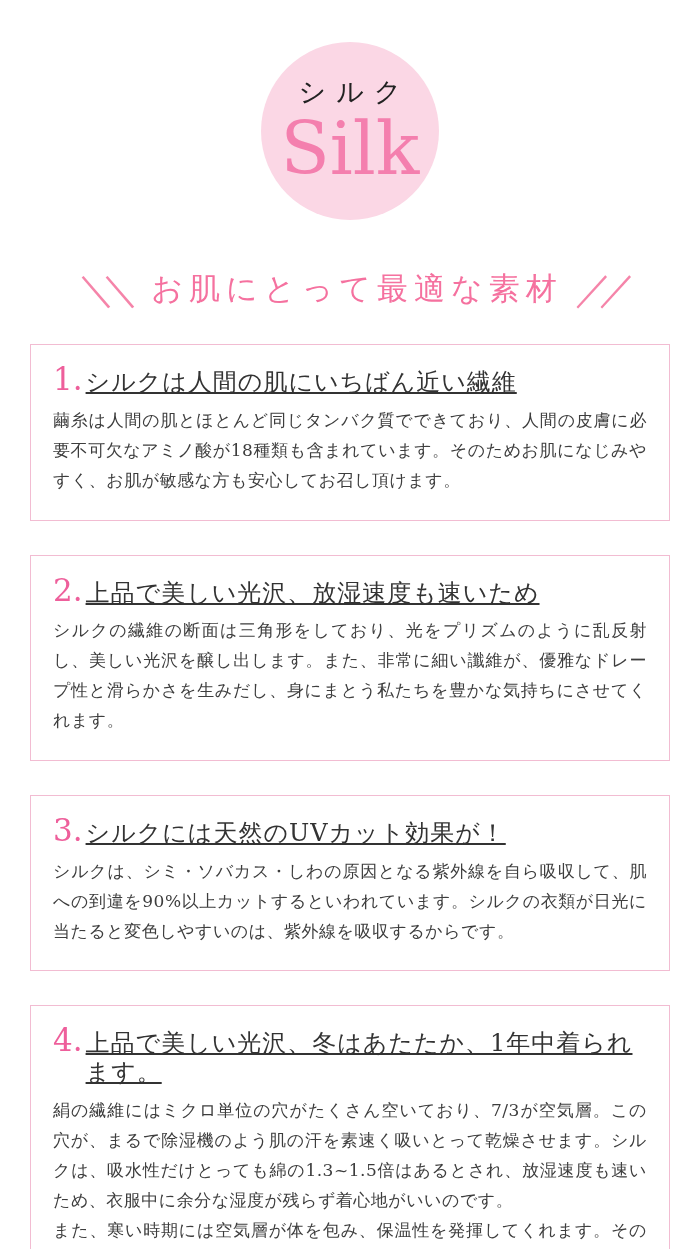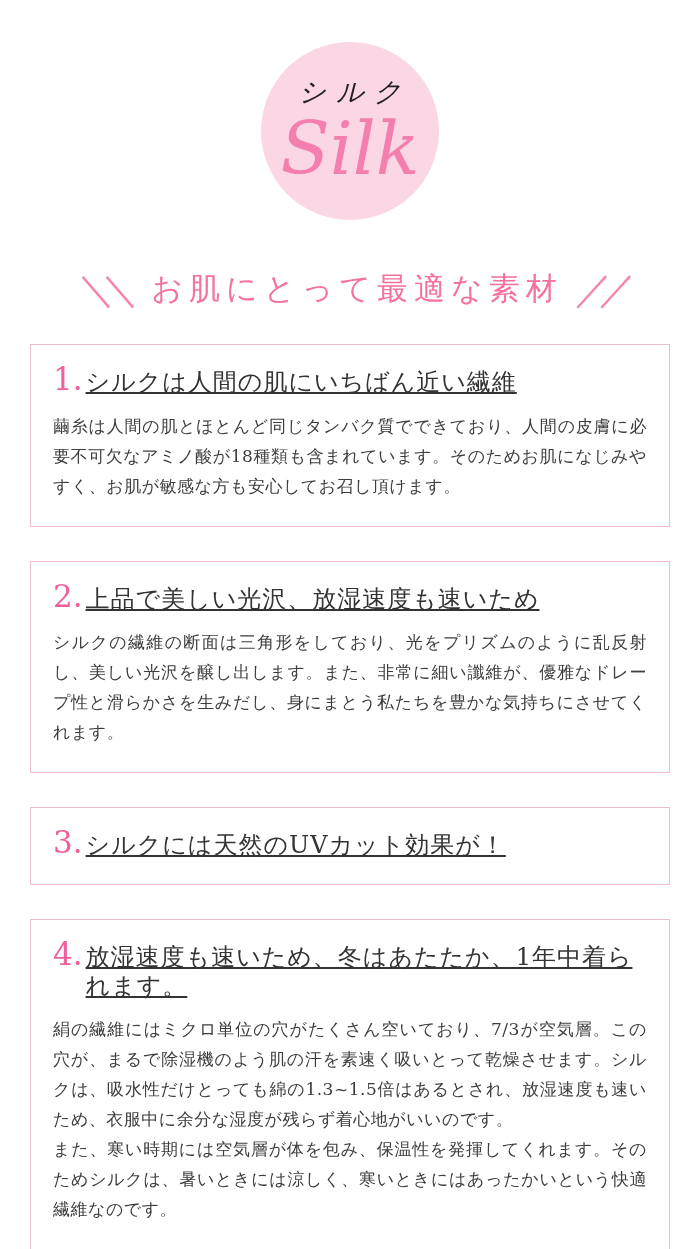--- a/index.html
+++ b/index.html
@@ -12,21 +12,20 @@
     overflow: hidden;
   }
   
   .badge-circle {
     width: 178px; height: 178px;
     border-radius: 50%;
     margin: 42px auto 0 auto;
     display: flex; flex-direction: column;
     align-items: center; justify-content: center;
     background: var(--circle-bg, #fbd7e5);
-    font-style: italic;
   }
   .badge-jp {
     font-size: 27px;
     color: #222222;
     letter-spacing: 10px;
     text-indent: 10px;
     margin-bottom: 2px;
   }
   .badge-en {
     font-size: 72px;
@@ -71,21 +70,21 @@
     line-height: 1.1;
   }
   .card-title {
     font-size: 24px;
     color: #333333;
     letter-spacing: 1px;
     line-height: 1.2;
     text-decoration: underline;
   }
   .card-body p {
-    margin-top: 15px;
+    margin-top: 9px;
     font-size: 17px;
     line-height: 1.76;
     color: #3d3d3d;
     text-align: justify;
     letter-spacing: 0.5px;
   }
   .card-body p + p { margin-top: 0; }
 </style>
 </head>
 <body>
@@ -121,26 +120,29 @@
     <div class="card-body">
       <p>シルクの繊維の断面は三角形をしており、光をプリズムのように乱反射し、美しい光沢を醸し出します。また、非常に細い讖維が、優雅なドレープ性と滑らかさを生みだし、身にまとう私たちを豊かな気持ちにさせてくれます。</p>
     </div>
   </div>
 
   <div class="card">
     <div class="card-title-row">
       <span class="card-num">3.</span>
       <span class="card-title">シルクには天然のUVカット効果が！</span>
     </div>
+    <div class="card-body">
+      <p>シルクは、シミ・ソバカス・しわの原因となる紫外線を自ら吸収して、肌への到違を90%以上カットするといわれています。シルクの衣類が日光に当たると変色しやすいのは、紫外線を吸収するからです。</p>
+    </div>
   </div>
 
   <div class="card">
     <div class="card-title-row">
       <span class="card-num">4.</span>
-      <span class="card-title">放湿速度も速いため、冬はあたたか、1年中着られます。</span>
+      <span class="card-title">上品で美しい光沢、冬はあたたか、1年中着られます。</span>
     </div>
     <div class="card-body">
       <p>絹の繊維にはミクロ単位の穴がたくさん空いており、7/3が空気層。この穴が、まるで除湿機のよう肌の汗を素速く吸いとって乾燥させます。シルクは、吸水性だけとっても綿の1.3~1.5倍はあるとされ、放湿速度も速いため、衣服中に余分な湿度が残らず着心地がいいのです。</p>
       <p>また、寒い時期には空気層が体を包み、保温性を発揮してくれます。そのためシルクは、暑いときには涼しく、寒いときにはあったかいという快適繊維なのです。</p>
     </div>
   </div>
 
 </div>
 
 </body></html>

